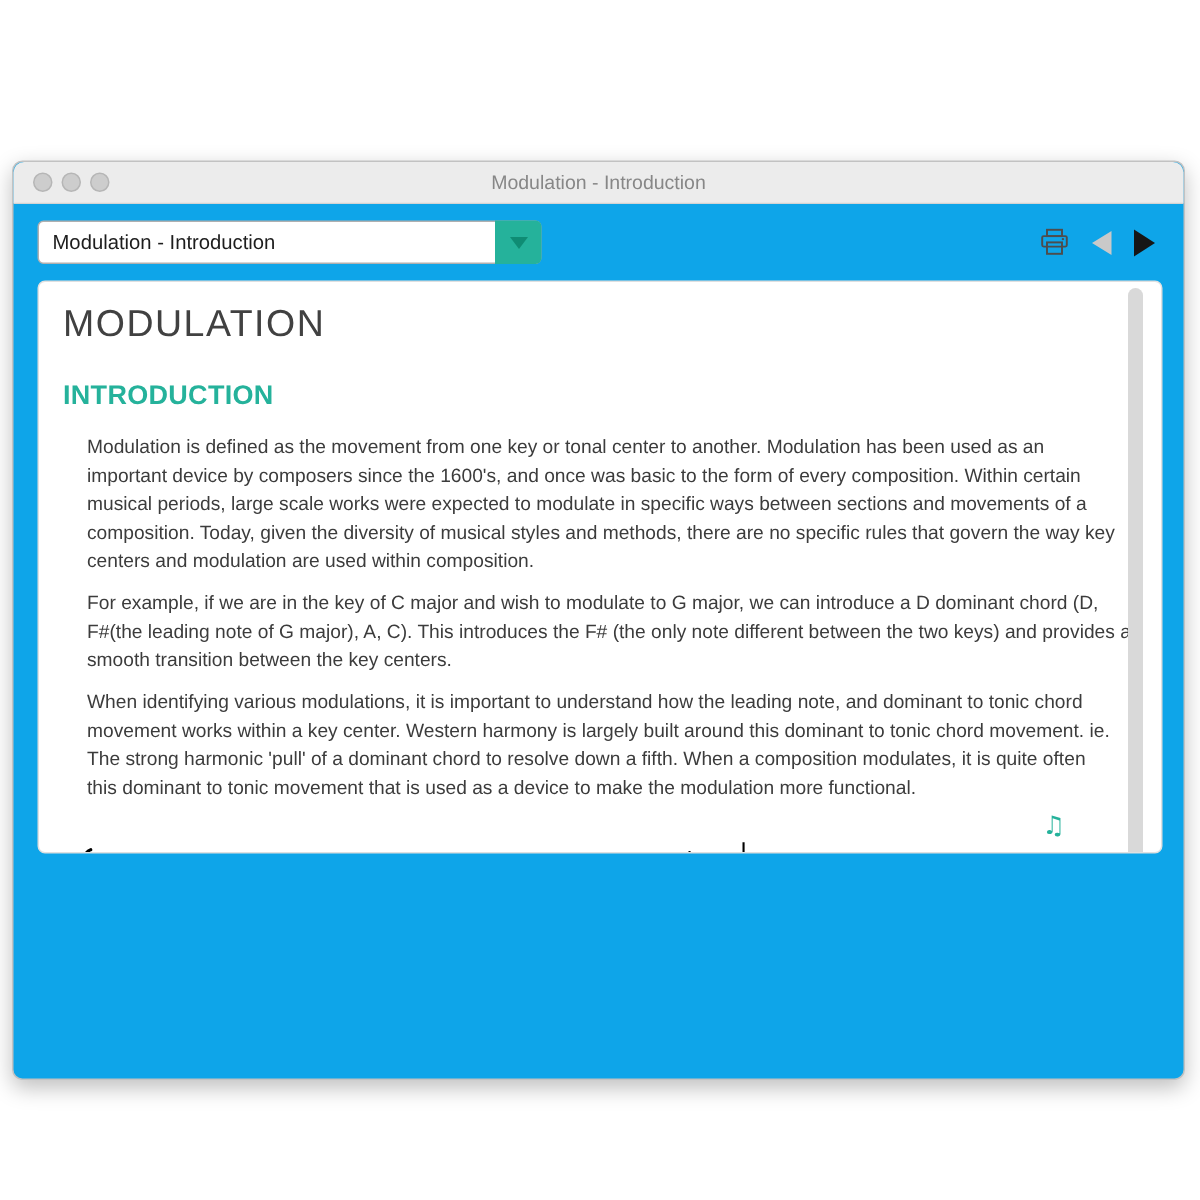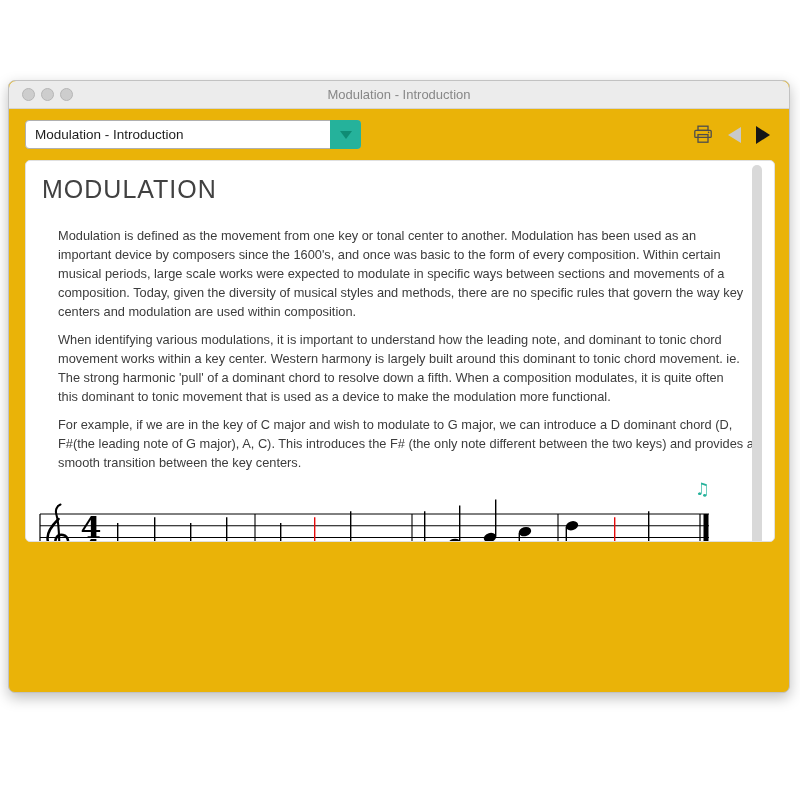--- a/index.html
+++ b/index.html
@@ -1,17 +1,17 @@
 <!DOCTYPE html>
 <html style="--accent: #25b29b; --accent-dark: #0f8c74;"><head>
 <meta charset="utf-8">
 <style>
   html,body{margin:0;padding:0;}
   body{width:800px;height:800px;background:#ffffff;font-family:"Liberation Sans",sans-serif;position:relative;overflow:hidden;}
-  .window{position:absolute;left:8px;top:80px;width:782px;height:613px;background:#eab308;
+  .window{position:absolute;left:8px;top:107px;width:782px;height:613px;background:#0ea5e9;
           border:1px solid #c2c2c2;border-radius:7px;box-shadow:0 5px 14px rgba(0,0,0,0.25);box-sizing:border-box;}
   .titlebar{height:27px;background:#ececec;border-bottom:1px solid #d4d4d4;border-radius:7px 7px 0 0;
             position:relative;display:flex;align-items:center;justify-content:center;}
   .lights{position:absolute;left:13px;top:0;height:100%;display:flex;align-items:center;gap:6px;}
   .light{width:13px;height:13px;border-radius:50%;background:#cdcdcd;border:1px solid #b6b6b6;box-sizing:border-box;}
   .title-text{font-size:13px;color:#878787;}
   .toolbar{height:51px;display:flex;align-items:center;justify-content:space-between;padding:0 19px 0 16px;}
   .select{width:336px;height:29px;border:1px solid #b0b0b0;border-radius:4px;background:#fff;
           position:relative;display:flex;align-items:center;box-sizing:border-box;cursor:default;}
   .select-label{font-size:13.5px;color:#1d1d1d;padding-left:9px;}
@@ -65,32 +65,33 @@
           <circle cx="15.6" cy="7.4" r="0.8" fill="#4d4d4d"></circle>
         </svg>
       </span>
       <span class="arrow-back"></span>
       <span class="arrow-fwd"></span>
     </div>
   </div>
 
   <div class="card">
     <h1 class="page-title">MODULATION</h1>
+    <h2 class="section-heading">INTRODUCTION</h2>
     <p class="para">Modulation is defined as the movement from one key or tonal center to another. Modulation has been used as an
 important device by composers since the 1600's, and once was basic to the form of every composition. Within certain
 musical periods, large scale works were expected to modulate in specific ways between sections and movements of a
 composition. Today, given the diversity of musical styles and methods, there are no specific rules that govern the way key
 centers and modulation are used within composition.</p>
+    <p class="para">For example, if we are in the key of C major and wish to modulate to G major, we can introduce a D dominant chord (D,
+F#(the leading note of G major), A, C). This introduces the F# (the only note different between the two keys) and provides a
+smooth transition between the key centers.</p>
     <p class="para">When identifying various modulations, it is important to understand how the leading note, and dominant to tonic chord
 movement works within a key center. Western harmony is largely built around this dominant to tonic chord movement. ie.
 The strong harmonic 'pull' of a dominant chord to resolve down a fifth. When a composition modulates, it is quite often
 this dominant to tonic movement that is used as a device to make the modulation more functional.</p>
-    <p class="para">For example, if we are in the key of C major and wish to modulate to G major, we can introduce a D dominant chord (D,
-F#(the leading note of G major), A, C). This introduces the F# (the only note different between the two keys) and provides a
-smooth transition between the key centers.</p>
     <div class="icon-row">
       <span class="note-icon">♫</span>
     </div>
     <svg class="score" width="690" height="170" viewBox="0 0 690 170">
         <line x1="8" y1="13" x2="677" y2="13" stroke="#000" stroke-width="1"></line>
         <line x1="8" y1="24.75" x2="677" y2="24.75" stroke="#000" stroke-width="1"></line>
         <line x1="8" y1="36.5" x2="677" y2="36.5" stroke="#000" stroke-width="1"></line>
         <line x1="8" y1="48.25" x2="677" y2="48.25" stroke="#000" stroke-width="1"></line>
         <line x1="8" y1="60" x2="677" y2="60" stroke="#000" stroke-width="1"></line>
         <line x1="8" y1="110" x2="677" y2="110" stroke="#000" stroke-width="1"></line>

